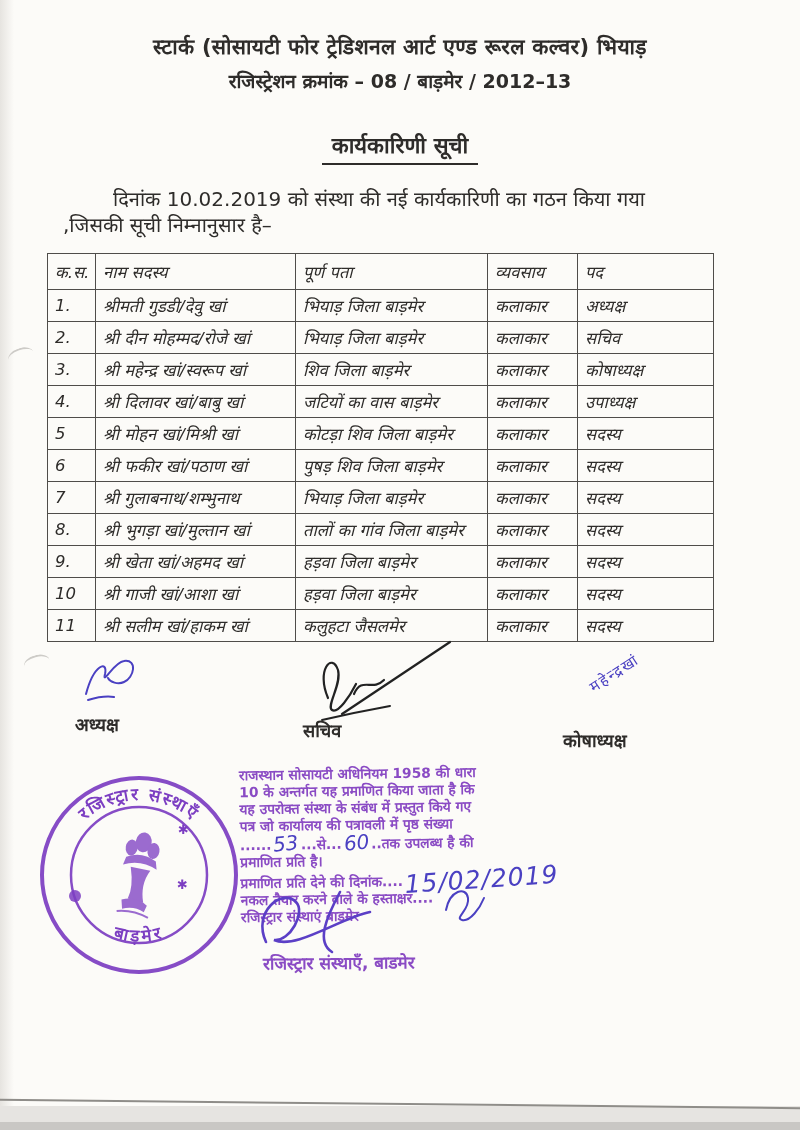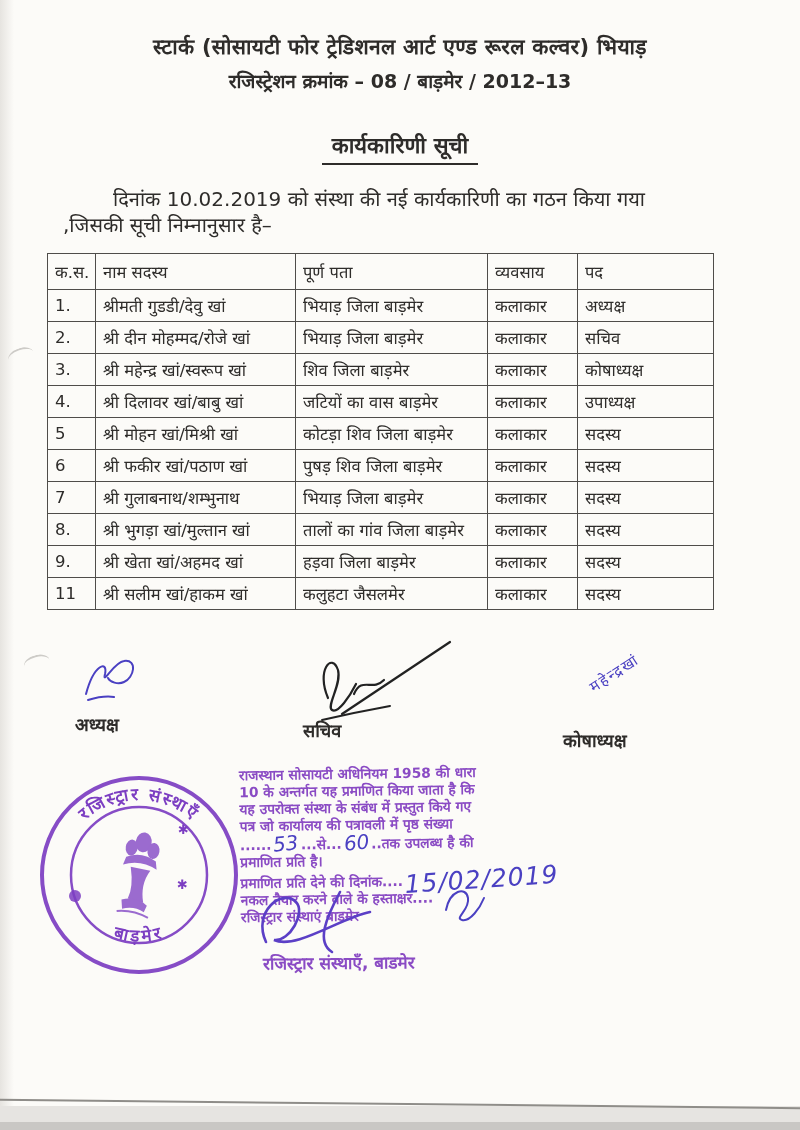--- a/index.html
+++ b/index.html
@@ -19,21 +19,21 @@
   .reg-line{margin-top:8px;font-size:19px;font-weight:bold;}
   .doc-title-wrap{margin-top:35px;}
   .doc-title{display:inline-block;font-size:22px;font-weight:bold;
         border-bottom:2.5px solid #2e2c2a;padding:0 10px 4px;}
   .intro{position:absolute;top:186px;left:63px;width:668px;font-size:20px;line-height:26px;font-weight:500;}
   .intro .l1{padding-left:50px;}
 
   table.members{position:absolute;top:253px;left:47px;width:666px;border-collapse:collapse;
         font-size:16.5px;table-layout:fixed;}
   table.members th,table.members td{border:1.5px solid #4f4d4a;padding:2px 7px;text-align:left;
-        font-weight:normal;vertical-align:middle;overflow:hidden;white-space:nowrap;}
+        font-weight:normal;vertical-align:middle;overflow:hidden;white-space:nowrap;font-style:italic;}
   table.members th{height:31px;}
   table.members td{height:27px;}
   .c1{width:48px;} .c2{width:200px;} .c3{width:192px;} .c4{width:90px;} .c5{width:136px;}
 
   .sig-label{position:absolute;font-size:18px;font-weight:bold;}
   .sig-svg{position:absolute;}
   .treasurer-sign{position:absolute;left:596px;top:676px;color:#4a40c2;font-size:15px;
         transform:rotate(-33deg);transform-origin:left bottom;letter-spacing:2px;white-space:nowrap;}
 
   .stampblock{position:absolute;left:240px;top:765px;width:318px;color:#8a4bc4;
@@ -139,20 +139,27 @@
         <tr>
           <td>8.</td>
           <td>श्री भुगड़ा खां/मुल्तान खां</td>
           <td>तालों का गांव  जिला बाड़मेर</td>
           <td>कलाकार</td>
           <td>सदस्य</td>
         </tr>
         <tr>
           <td>9.</td>
           <td>श्री खेता खां/अहमद खां</td>
+          <td>हड़वा जिला बाड़मेर</td>
+          <td>कलाकार</td>
+          <td>सदस्य</td>
+        </tr>
+        <tr>
+          <td>10</td>
+          <td>श्री गाजी खां/आशा खां</td>
           <td>हड़वा जिला बाड़मेर</td>
           <td>कलाकार</td>
           <td>सदस्य</td>
         </tr>
         <tr>
           <td>11</td>
           <td>श्री सलीम खां/हाकम खां</td>
           <td>कलुहटा जैसलमेर</td>
           <td>कलाकार</td>
           <td>सदस्य</td>

